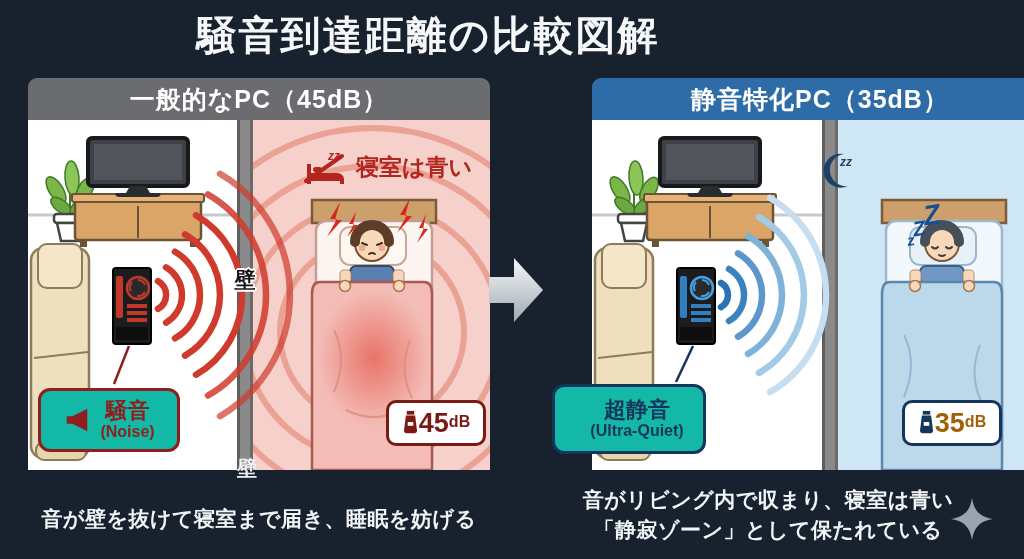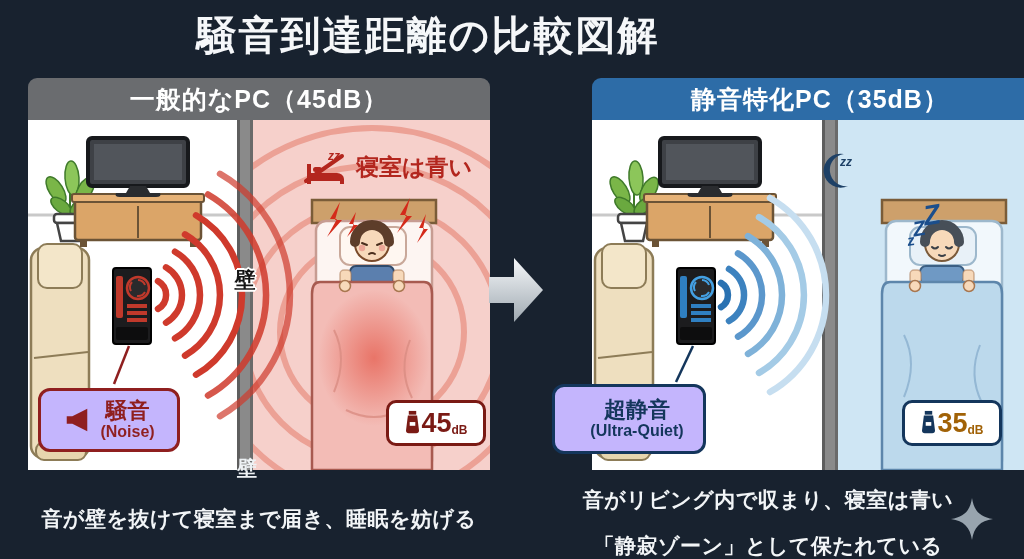--- a/index.html
+++ b/index.html
@@ -37,38 +37,38 @@
   .room.bedroom{right:0;}
   .panel-left .room.bedroom{width:237px;background:#f6d0cb;}
   .panel-right .room.bedroom{width:210px;background:#cfe6f4;}
   .illust{position:absolute;left:0;top:0;}
 
   .overlay-label{position:absolute;display:flex;align-items:center;gap:8px;}
   .sleep-text{font-size:23px;font-weight:900;color:#b3261e;}
   .zone-text{font-size:23px;font-weight:900;color:#1d5c96;}
 
   .callout{
-    position:absolute;background:#c4b5fd;border-radius:12px;
+    position:absolute;background:#14b8a6;border-radius:12px;
     display:flex;align-items:center;justify-content:center;gap:9px;
     box-sizing:border-box;
   }
   .callout.red{border:3.5px solid #8f1f1f;color:#8f1f1f;}
   .callout.navy{border:3.5px solid #14365c;color:#14365c;padding-left:16px;}
   .callout .stack{display:flex;flex-direction:column;align-items:center;line-height:1.1;}
   .callout .main{font-size:22px;font-weight:900;}
   .callout .sub{font-size:16px;font-weight:800;}
   .db-badge{
     position:absolute;background:#fff;border-radius:10px;
     display:flex;align-items:center;justify-content:center;
     box-sizing:border-box;
   }
   .db-badge.red{border:3px solid #7a1a14;color:#7a1a14;}
   .db-badge.navy{border:3px solid #14365c;color:#a16207;}
   .db-badge .val{font-size:27px;font-weight:900;line-height:1;}
-  .db-badge .unit{font-size:12px;font-weight:900;align-self:flex-end;padding-bottom:6px;}
+  .db-badge .unit{font-size:16px;font-weight:900;align-self:flex-end;padding-bottom:12px;}
 
   .wall-char{
     position:absolute;font-size:21px;font-weight:900;color:#141414;text-align:center;
     text-shadow:-2px 0 #fff,2px 0 #fff,0 -2px #fff,0 2px #fff,-1px -1px #fff,1px 1px #fff,-1px 1px #fff,1px -1px #fff;
   }
   .wall-char-bottom{
     position:absolute;font-size:20px;font-weight:700;color:#eef2f5;text-align:center;
   }
   .caption{
     position:absolute;color:#f2f5f7;font-size:21px;font-weight:700;
@@ -356,17 +356,17 @@
   </svg>
   <span class="val">35</span>
   <span class="unit">dB</span>
 </div>
 
 <div class="wall-char" style="left:229px;top:266px;width:32px;">壁</div>
 <div class="wall-char-bottom" style="left:231px;top:455px;width:32px;">壁</div>
 
 <div class="caption" style="left:28px;top:505px;width:462px;">音が壁を抜けて寝室まで届き、睡眠を妨げる</div>
 <div class="caption" style="left:540px;top:486px;width:456px;">音がリビング内で収まり、寝室は青い</div>
-<div class="caption" style="left:540px;top:532px;width:456px;">「静寂ゾーン」として保たれている</div>
+<div class="caption" style="left:540px;top:516px;width:456px;">「静寂ゾーン」として保たれている</div>
 
 <svg class="sparkle" style="left:950px;top:497px;" width="44" height="44" viewBox="0 0 44 44">
   <path d="M22 1 C24 14 30 20 43 22 C30 24 24 30 22 43 C20 30 14 24 1 22 C14 20 20 14 22 1 Z" fill="#98a4ae"></path>
 </svg>
 
 </body></html>

